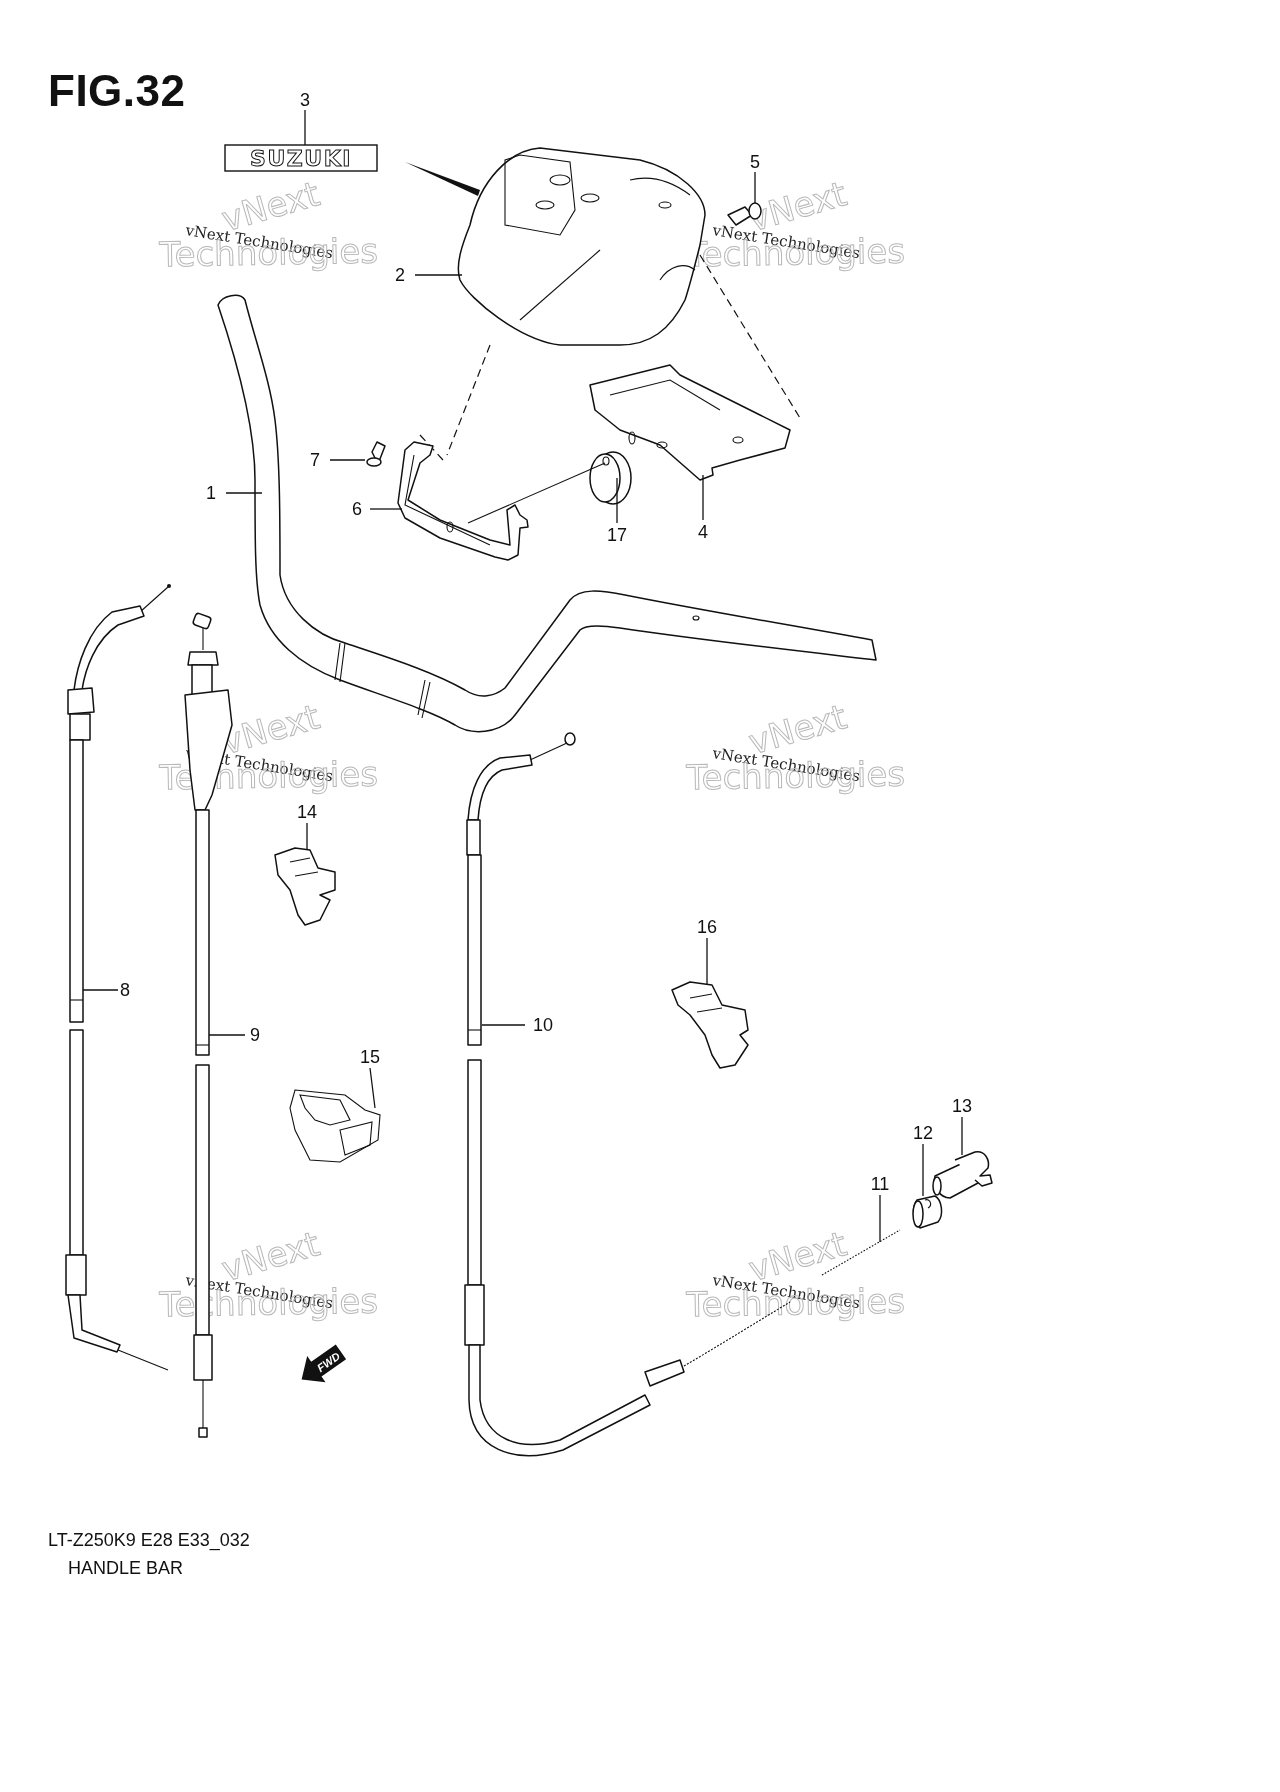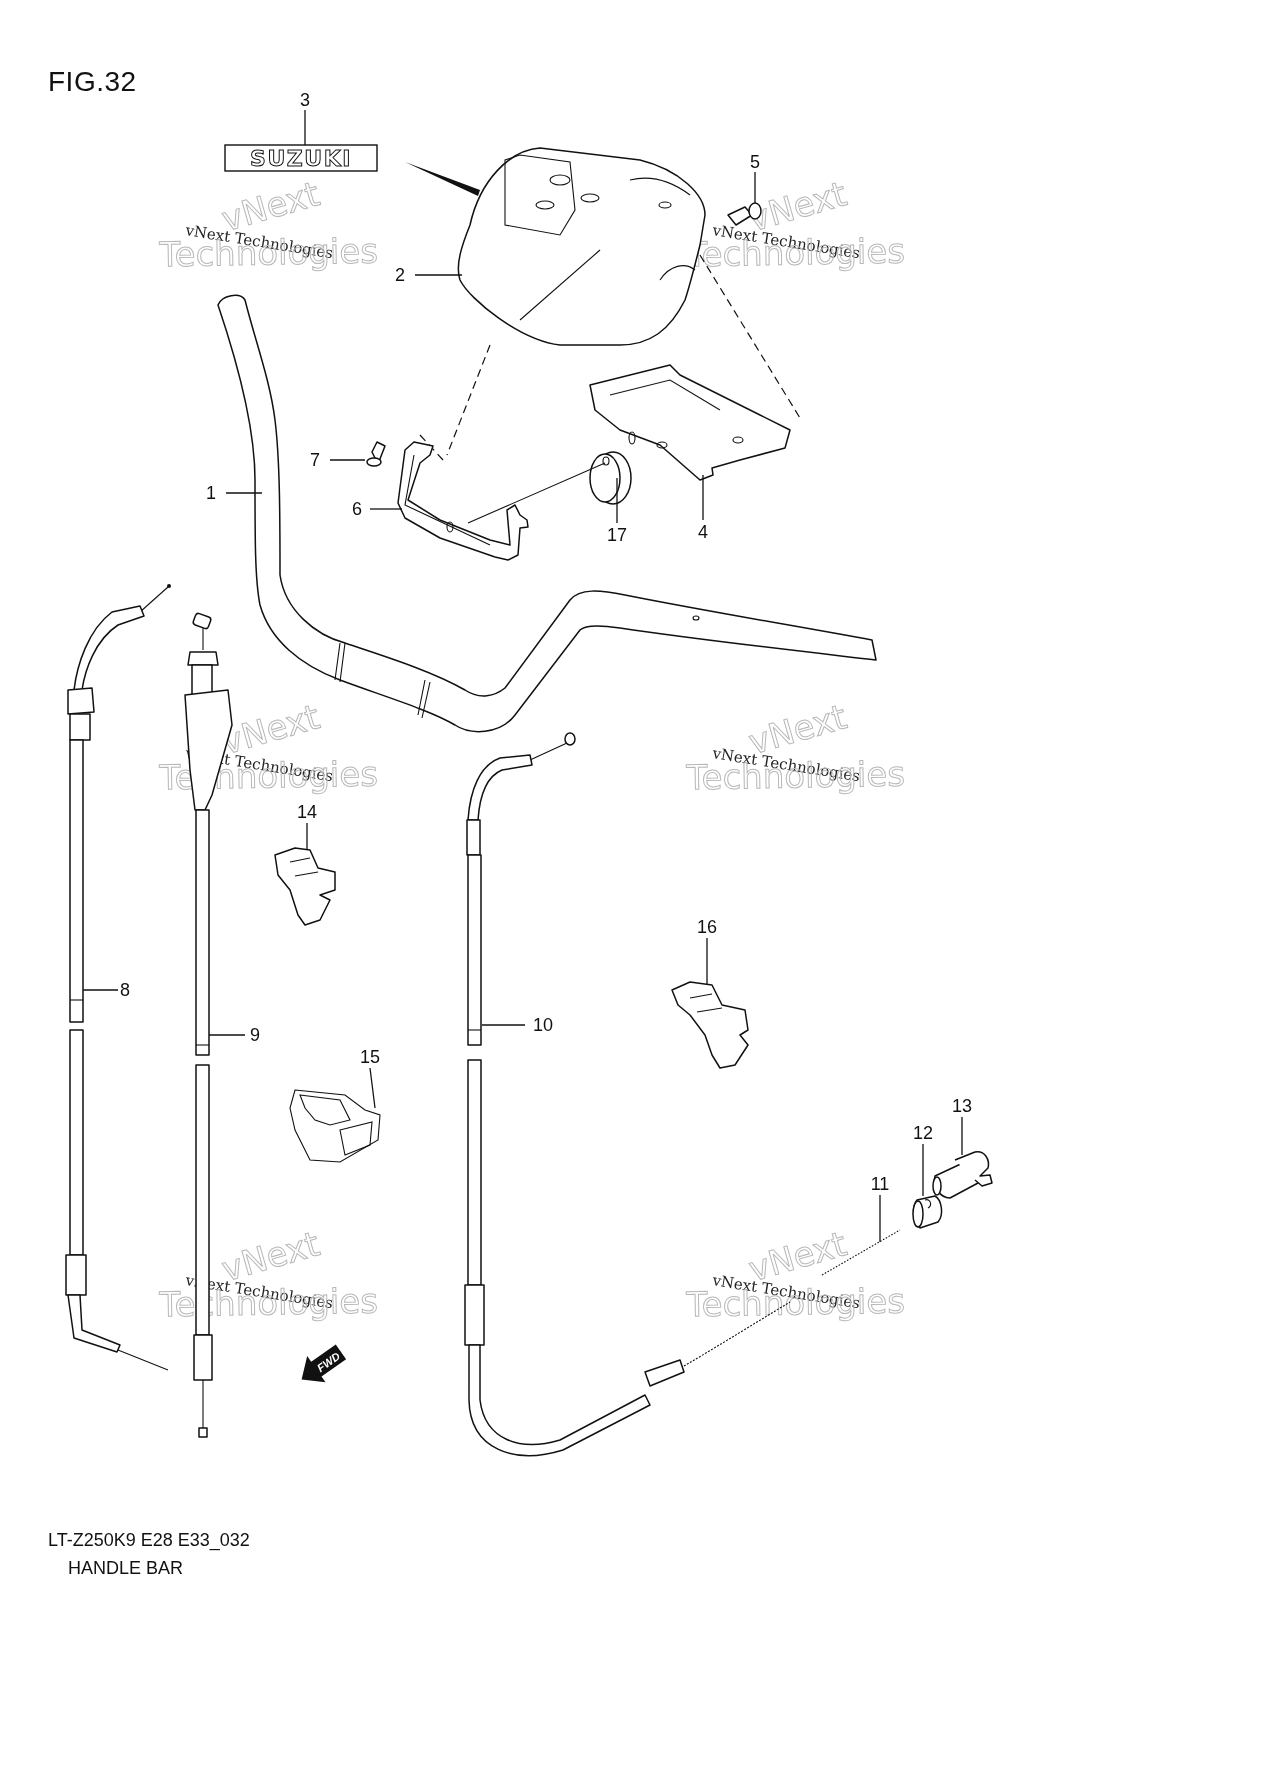--- a/index.html
+++ b/index.html
@@ -1,17 +1,17 @@
 <!DOCTYPE html>
 <html><head>
 <meta charset="utf-8">
 <style>
   html,body{margin:0;padding:0;background:#ffffff;}
   body{width:1280px;height:1792px;position:relative;overflow:hidden;font-family:"Liberation Sans",sans-serif;color:#111;}
-  #fig-title{position:absolute;left:48px;top:66px;font-size:28px;font-weight:normal;letter-spacing:0.5px;}
+  #fig-title{position:absolute;left:48px;top:66px;font-size:44px;font-weight:bold;letter-spacing:0.5px;}
   #diagram{position:absolute;left:0;top:0;width:1280px;height:1792px;}
   .code-line{position:absolute;left:48px;font-size:18px;}
   #model-code{top:1530px;}
   #section-name{top:1558px;margin-left:20px;}
   .callout{font-family:"Liberation Sans",sans-serif;font-size:18px;fill:#111;}
   .wm-small{font-family:"DejaVu Serif",serif;font-size:15px;fill:#222;}
   .wm-big{font-family:"DejaVu Sans",sans-serif;font-size:34px;fill:none;stroke:#b8b8b8;stroke-width:1;}
   .thin{fill:none;stroke:#111;stroke-width:1.1;}
   .dash{fill:none;stroke:#111;stroke-width:1.2;stroke-dasharray:8 5;}
   .leader{stroke:#111;stroke-width:1.3;}

